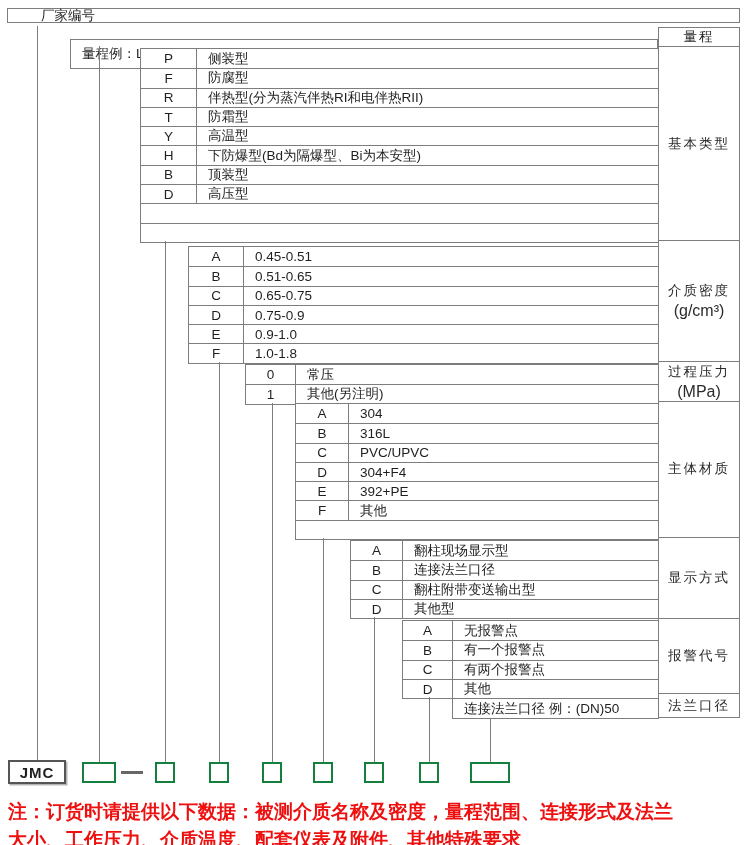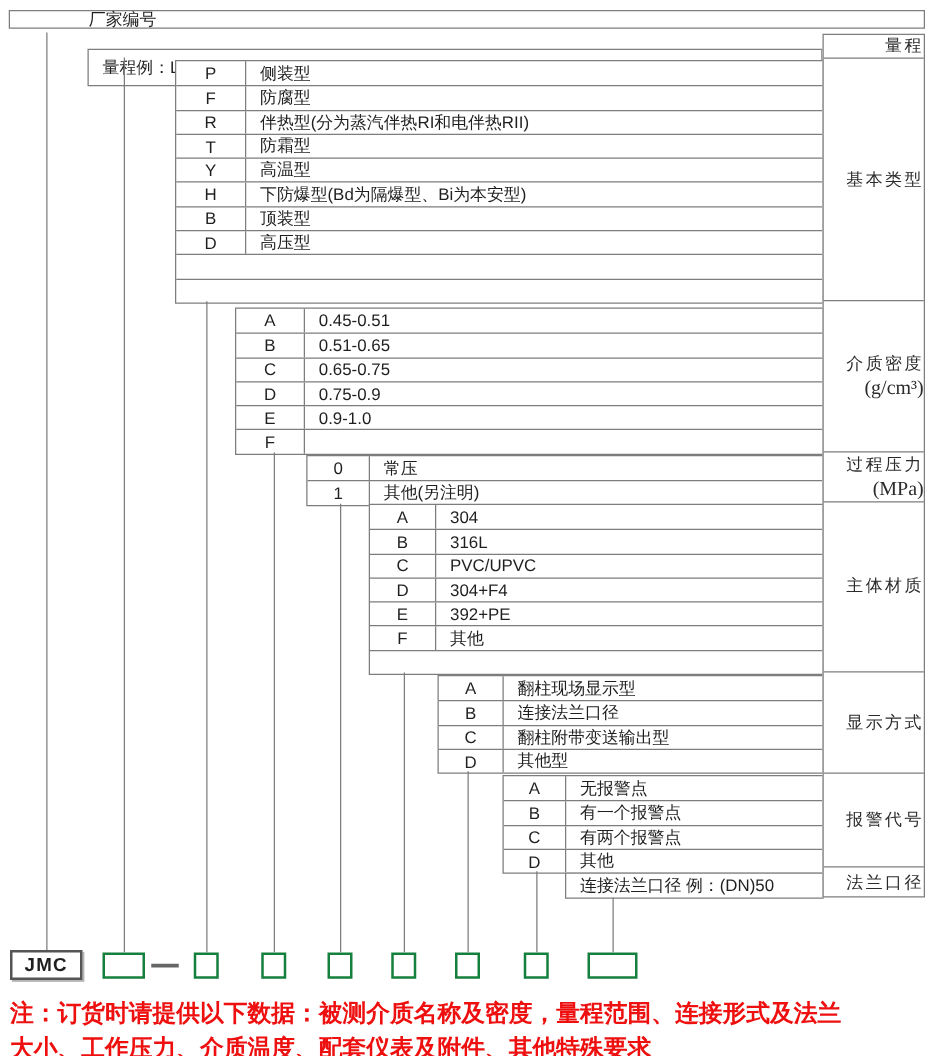--- a/index.html
+++ b/index.html
@@ -7,21 +7,21 @@
   .canvas {
     position:relative; width:750px; height:845px; background:#ffffff;
     font-family:"Liberation Sans","DejaVu Sans",sans-serif;
     color:#1f1f1f; overflow:hidden;
   }
   
   .toprow {
     position:absolute; border:1px solid #7d7d7d; background:#fff;
     display:flex; align-items:center; font-size:13.5px;
   }
-  #row-manufacturer { left:7px; top:8px; width:733px; height:15px; padding-left:63px; }
+  #row-manufacturer { left:7px; top:8px; width:733px; height:15px; padding-left:33px; }
   #row-range { left:70px; top:39px; width:588px; height:30px; padding-left:11px; }
   
   .sec { position:absolute; border:1px solid #7d7d7d; background:#fff; }
   .trow { display:flex; height:19.3px; border-top:1px solid #7d7d7d; }
   .trow:first-child { border-top:none; }
   .tcode {
     border-right:1px solid #7d7d7d; display:flex; align-items:center;
     justify-content:center; font-size:13.5px; flex:0 0 auto;
   }
   .tdesc { flex:1; display:flex; align-items:center; padding-left:11px; font-size:13.5px; white-space:nowrap; overflow:hidden; }
@@ -38,22 +38,22 @@
   #sec-display .tcode  { width:52px; }
   #sec-alarm    { left:402px; top:620px; width:257px; }
   #sec-alarm .tcode    { width:50px; }
   #sec-flange   { left:452px; top:698px; width:207px; }
   #sec-flange .trow { height:19px; }
   
   .catcol { position:absolute; left:658px; top:27px; width:82px; height:691px;
             border:1px solid #7d7d7d; background:#fff; display:flex; flex-direction:column; }
   .catcell {
     border-bottom:1px solid #7d7d7d; display:flex; flex-direction:column;
-    align-items:flex-end; justify-content:center;
-    font-family:Liberation Serif, serif;
+    align-items:center; justify-content:center;
+    font-family:Liberation Sans, sans-serif;
     font-size:13.5px; color:#2b2b2b; letter-spacing:2px; text-align:center;
   }
   .catcell:last-child { border-bottom:none; }
   .catunit { font-size:16px; letter-spacing:0; margin-top:2px; }
   
   .vline { position:absolute; width:1px; background:#7d7d7d; }
   
   .codebox { position:absolute; border:2px solid #15803d; background:#fff; }
   #box-jmc {
     left:8px; top:760px; width:58px; height:24px; border-color:#555;
@@ -136,20 +136,21 @@
       <div class="trow">
         <div class="tcode">D</div>
         <div class="tdesc">0.75-0.9</div>
       </div>
       <div class="trow">
         <div class="tcode">E</div>
         <div class="tdesc">0.9-1.0</div>
       </div>
       <div class="trow">
         <div class="tcode">F</div>
+        <div class="tdesc">1.0-1.8</div>
       </div>
     </div>
   <div class="sec" id="sec-pressure">
       <div class="trow">
         <div class="tcode">0</div>
         <div class="tdesc">常压</div>
       </div>
       <div class="trow">
         <div class="tcode">1</div>
         <div class="tdesc">其他(另注明)</div>

